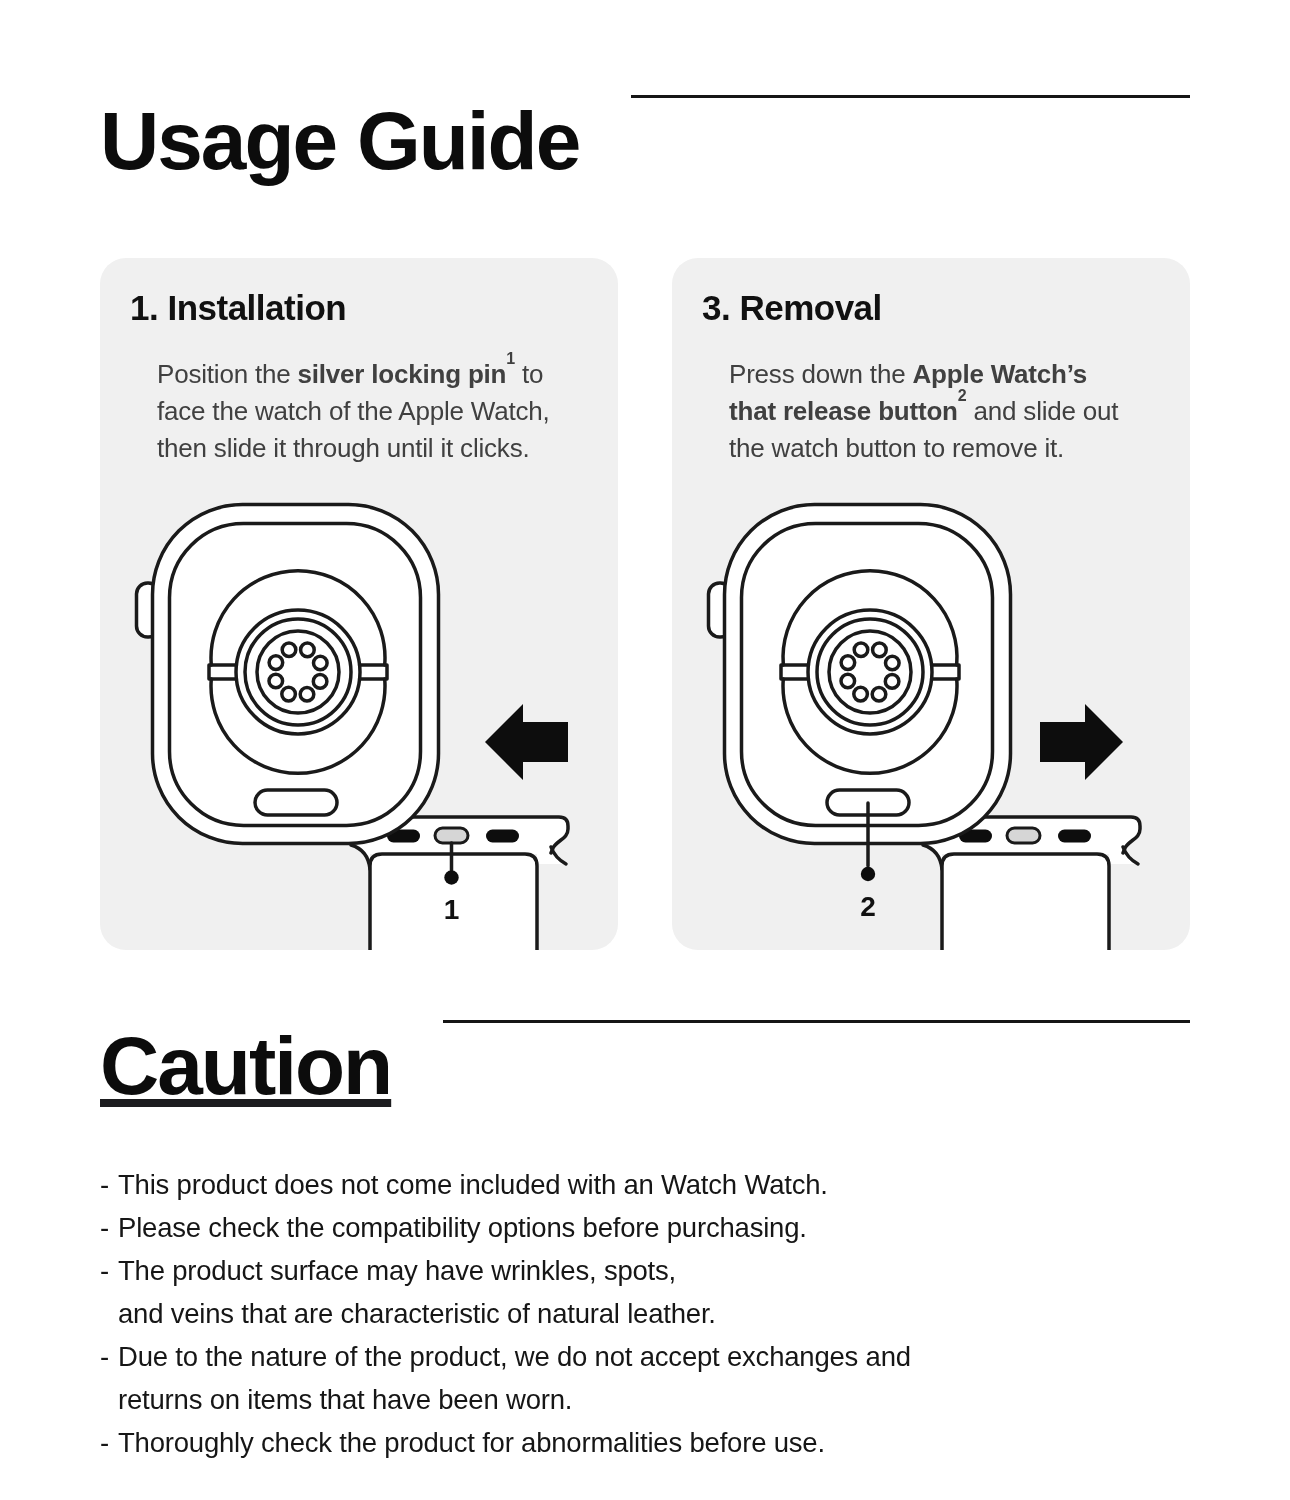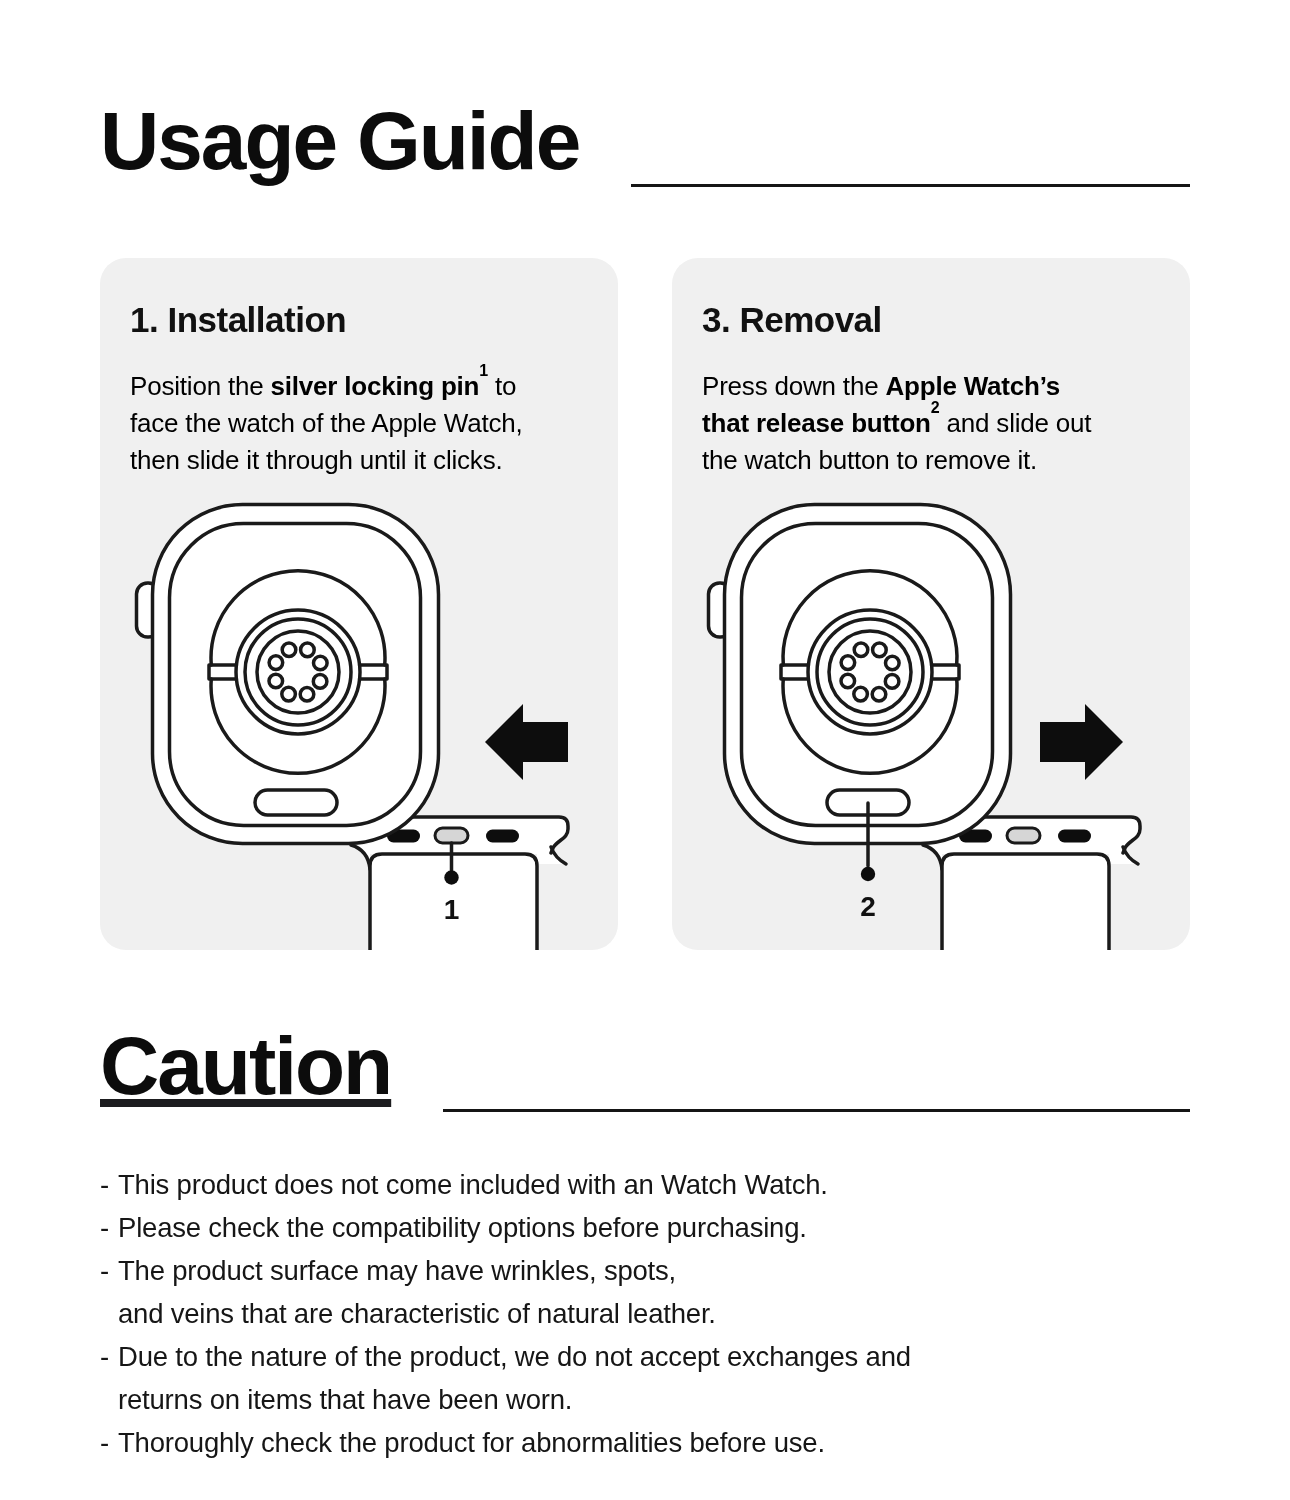--- a/index.html
+++ b/index.html
@@ -2,35 +2,35 @@
 <html><head>
 <meta charset="utf-8">
 <style>
   * { margin:0; padding:0; box-sizing:border-box; }
   html,body { background:#fff; }
   .page {
     position:relative; width:1290px; height:1500px; background:#ffffff;
     font-family:"Liberation Sans", sans-serif; color:#1d1d1f; overflow:hidden;
   }
   
-  .title-row { position:absolute; left:100px; right:100px; display:flex; align-items:flex-end; }
+  .title-row { position:absolute; left:100px; right:100px; display:flex; align-items:flex-start; }
   #usage-row   { top:95px;  }
   #caution-row { top:1020px;text-decoration:underline; }
   .big-title { font-size:82px; font-weight:bold; color:#0c0c0c; letter-spacing:-2px; line-height:1.12; white-space:nowrap; }
   .title-rule { flex:1; height:3px; background:#151515; margin-left:52px; }
 
   
   .cards-row { position:absolute; top:258px; left:100px; display:flex; gap:54px; }
   .card {
     position:relative; width:518px; height:692px; background:#f0f0f0;
     border-radius:26px; overflow:hidden;
   }
-  .card-text { position:relative; z-index:2; padding:42px 26px 0 30px; }
+  .card-text { position:relative; z-index:2; padding:30px 26px 0 30px; }
   .card h2 { font-size:35px; font-weight:bold; color:#111; letter-spacing:-0.5px; line-height:40px; }
-  .card-body { margin-top:28px; font-size:26px; line-height:37px; color:#000000; letter-spacing:-0.2px; }
+  .card-body { margin-top:28px; font-size:26px; line-height:37px; color:#404040; letter-spacing:-0.2px;margin-left:27px; }
   .card-body .b { font-weight:bold; }
   .card-body sup { font-size:16px; font-weight:bold; position:relative; top:-9px; line-height:0; }
 
   .diagram { position:absolute; inset:0; z-index:1; width:518px; height:692px; }
   .ln   { stroke:#1a1a1a; stroke-width:3.5; fill:none; stroke-linecap:round; stroke-linejoin:round; }
   .fw   { fill:#ffffff; }
   .fwln { fill:#ffffff; stroke:#1a1a1a; stroke-width:3.5; stroke-linejoin:round; }
   .blk  { fill:#0d0d0d; }
   .silver { fill:#d6d6d6; stroke:#1a1a1a; stroke-width:3; }
   .callout-num { font-family:"Liberation Sans", sans-serif; font-size:28px; font-weight:bold; fill:#111; text-anchor:middle; }

